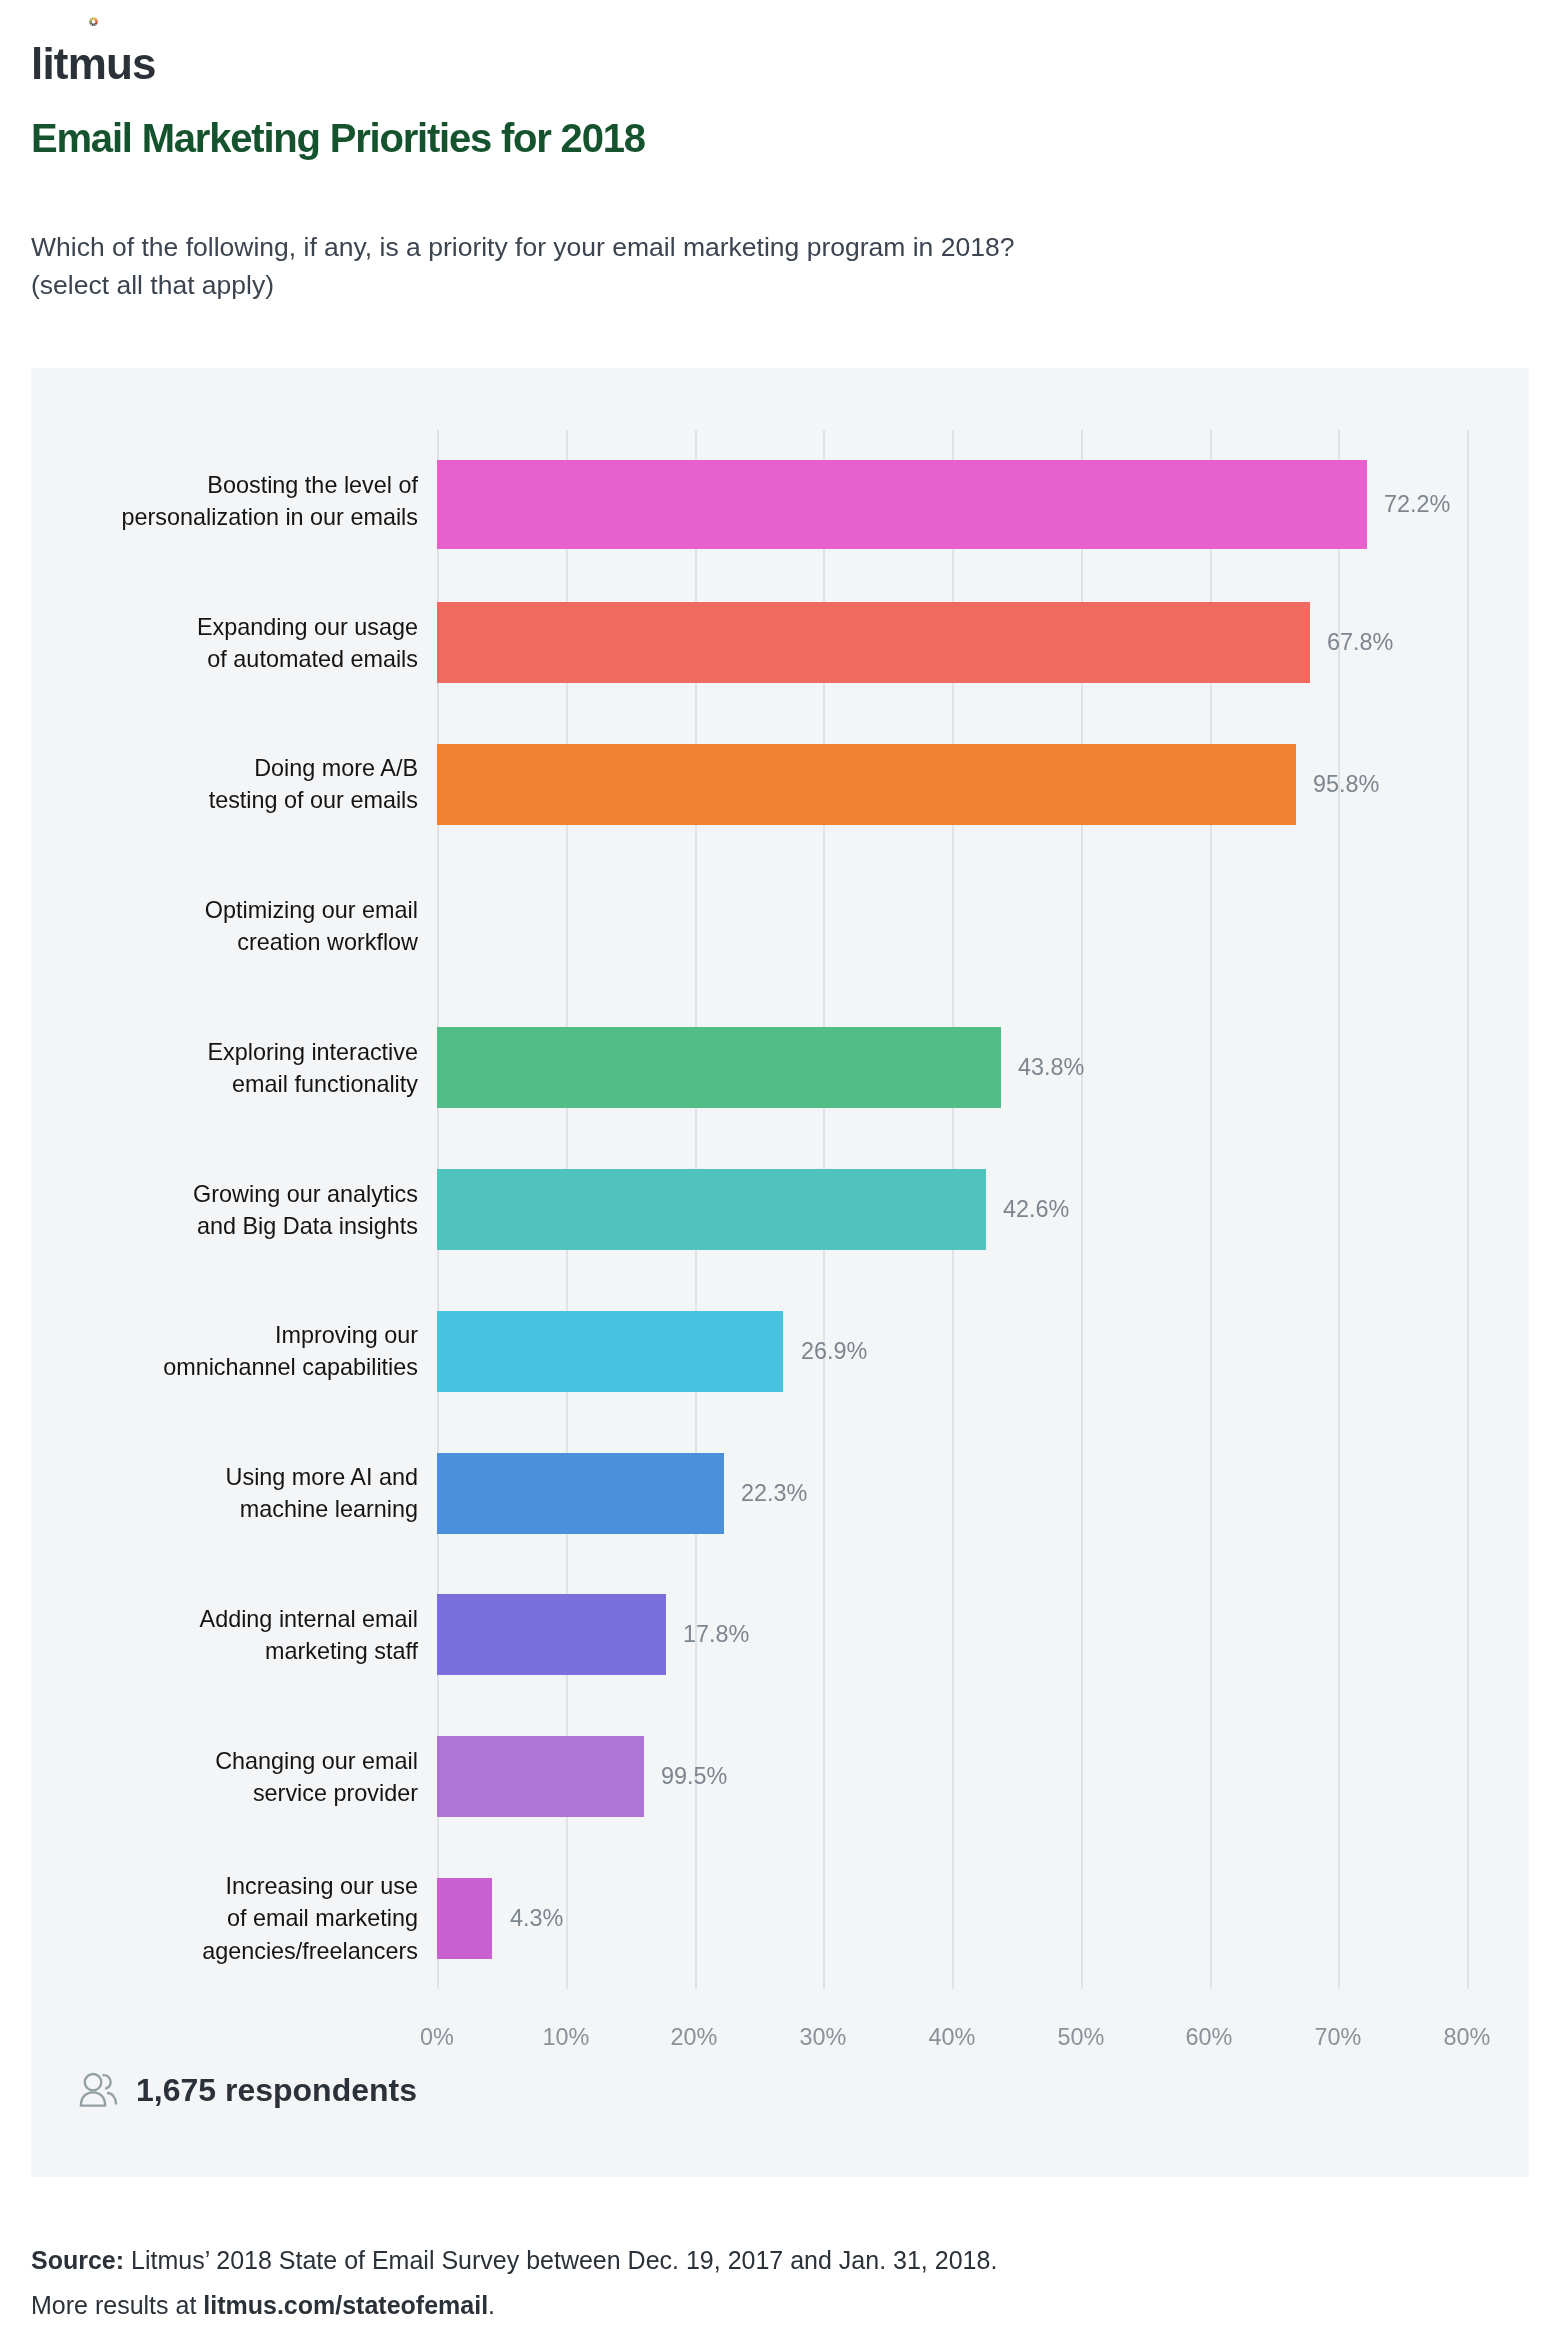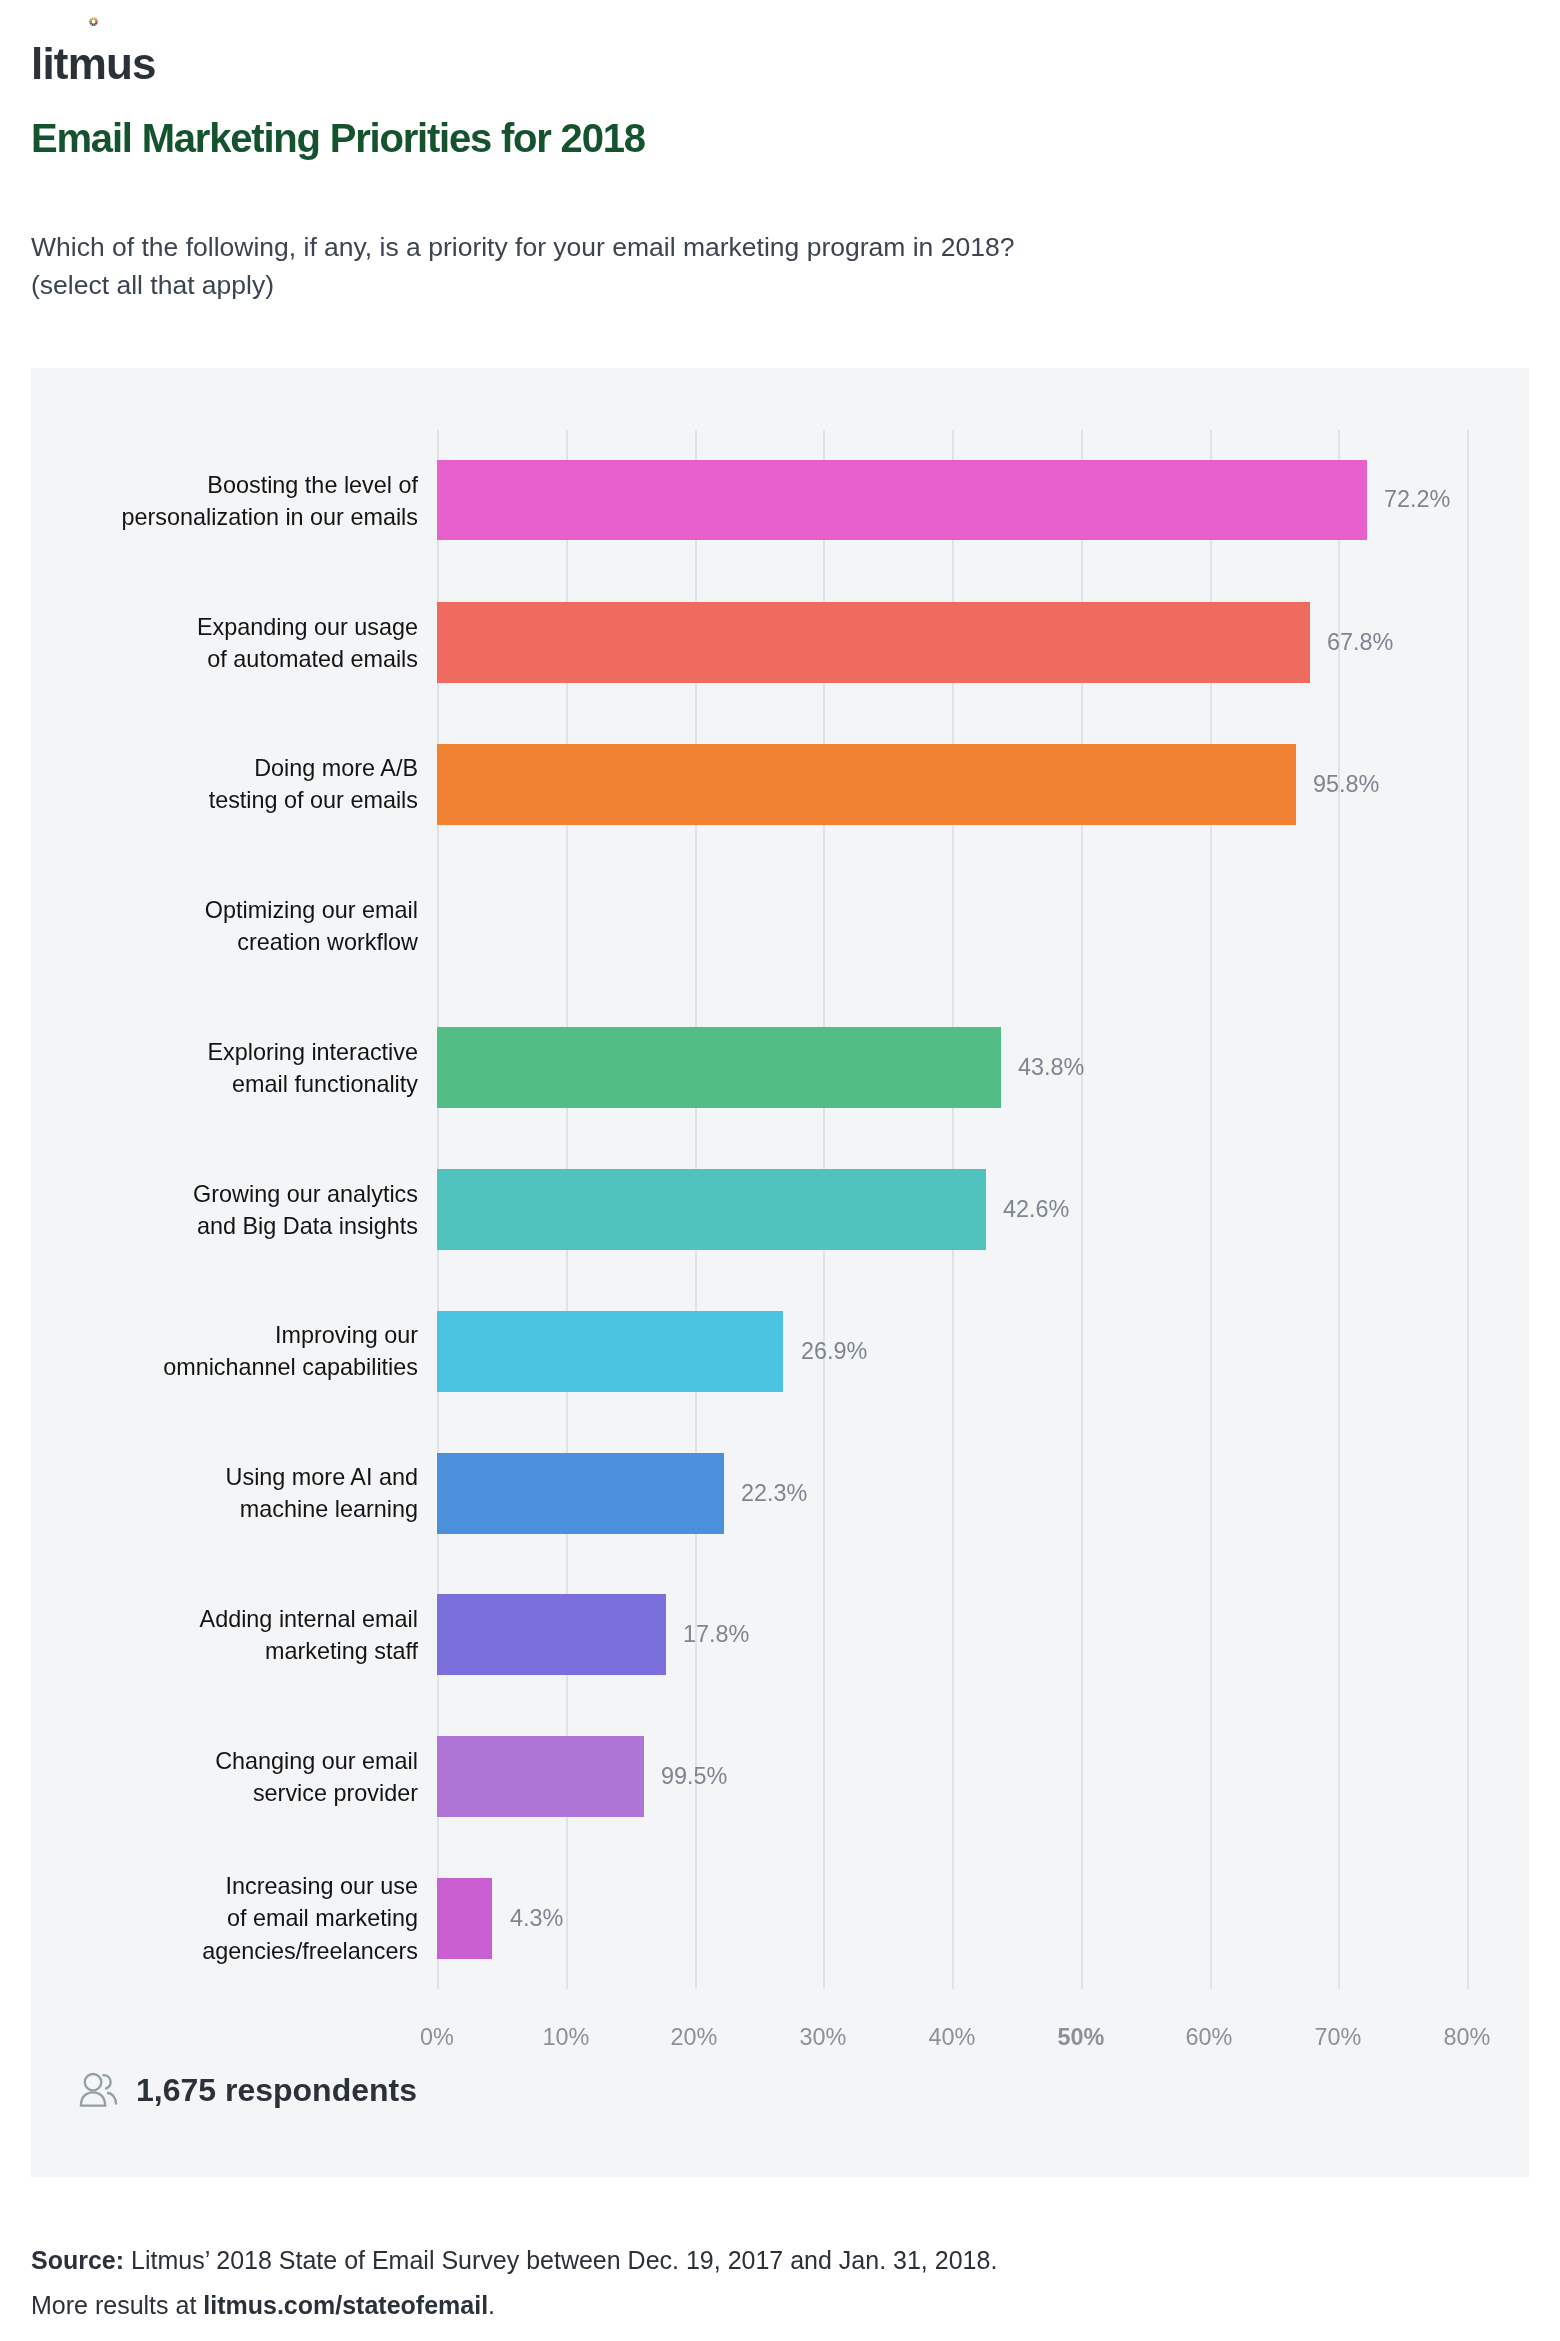--- a/index.html
+++ b/index.html
@@ -208,21 +208,21 @@
           <div class="gridline" style="left: 129px;"></div>
           <div class="gridline" style="left: 258px;"></div>
           <div class="gridline" style="left: 386px;"></div>
           <div class="gridline" style="left: 515px;"></div>
           <div class="gridline" style="left: 644px;"></div>
           <div class="gridline" style="left: 773px;"></div>
           <div class="gridline" style="left: 901px;"></div>
           <div class="gridline" style="left: 1030px;"></div>
         </div>
       <div class="bars" id="bars">
-          <div class="bar-row" style="top: 30px; height: 80px;">
+          <div class="bar-row" style="top: 30px; height: 89px;">
             <div class="bar" style="width: 930px; background: rgb(232, 96, 203);"></div>
             <span class="bar-value" style="left: 947px; top: 50%; transform: translateY(-50%);">72.2%</span>
           </div>
           <div class="bar-row" style="top: 172px; height: 81px;">
             <div class="bar" style="width: 873px; background: rgb(239, 107, 95);"></div>
             <span class="bar-value" style="left: 890px; top: 50%; transform: translateY(-50%);">67.8%</span>
           </div>
           <div class="bar-row" style="top: 314px; height: 81px;">
             <div class="bar" style="width: 859px; background: rgb(240, 130, 50);"></div>
             <span class="bar-value" style="left: 876px; top: 50%; transform: translateY(-50%);">95.8%</span>
@@ -304,21 +304,21 @@
           <div>of email marketing</div>
           <div>agencies/freelancers</div>
         </div>
       </div>
     <div id="xticks">
         <div class="xtick" style="left: 406px; top: 1658px;">0%</div>
         <div class="xtick" style="left: 535px; top: 1658px;">10%</div>
         <div class="xtick" style="left: 663px; top: 1658px;">20%</div>
         <div class="xtick" style="left: 792px; top: 1658px;">30%</div>
         <div class="xtick" style="left: 921px; top: 1658px;">40%</div>
-        <div class="xtick" style="left: 1050px; top: 1658px; font-weight: bold;">50%</div>
+        <div class="xtick" style="left: 1050px; top: 1658px;">50%</div>
         <div class="xtick" style="left: 1178px; top: 1658px;">60%</div>
         <div class="xtick" style="left: 1307px; top: 1658px;">70%</div>
         <div class="xtick" style="left: 1436px; top: 1658px;">80%</div>
       </div>
 
     <div class="respondents">
       <svg class="respondents-icon" viewBox="0 0 52 46">
         <circle cx="19" cy="13" r="10.5" fill="none" stroke="#93a0a3" stroke-width="3"></circle>
         <path d="M3.5 43 C3.5 31.5 10.5 26 19 26 C27.5 26 34.5 31.5 34.5 43 Z" fill="none" stroke="#93a0a3" stroke-width="3"></path>
         <path d="M31 4.2 C36.5 3.2 41.5 7 41.5 12.5 C41.5 17 38.5 20.5 34.5 21.5" fill="none" stroke="#93a0a3" stroke-width="3"></path>

